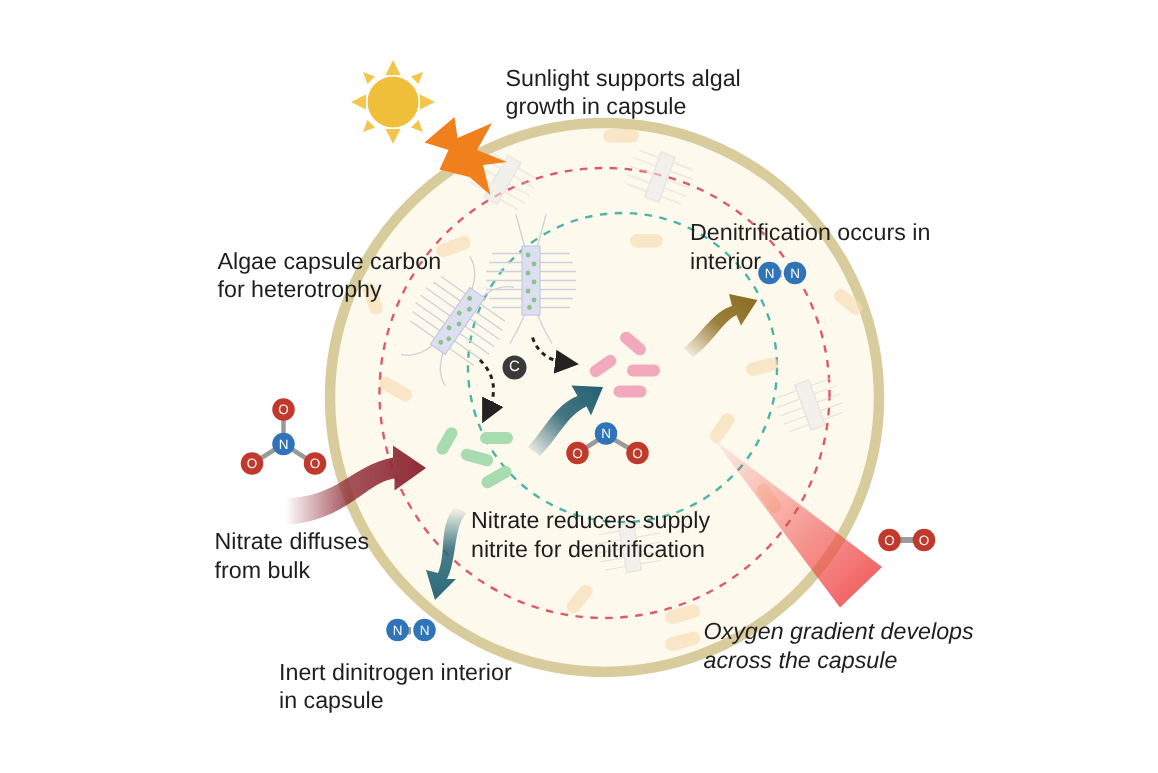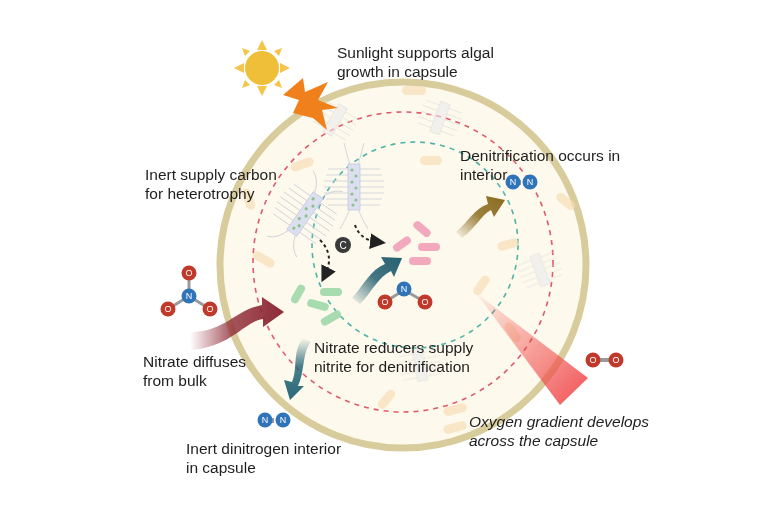--- a/index.html
+++ b/index.html
@@ -221,21 +221,21 @@
     <rect x="598" y="358" width="16" height="4" fill="#9a9a9a"></rect>
     <circle cx="593" cy="360" r="7.5" fill="#c0392b"></circle>
     <text class="atom-text" x="593" y="360">O</text>
     <circle cx="616" cy="360" r="7.5" fill="#c0392b"></circle>
     <text class="atom-text" x="616" y="360">O</text>
   </g>
 </svg>
 
 <div class="label" style="left:337px; top:20px;margin-top:23px;">Sunlight supports algal
 growth in capsule</div>
-<div class="label" style="left:145px; top:165px;">Inert supply carbon
+<div class="label" style="left:145px; top:165px;">Algae capsule carbon
 for heterotrophy</div>
 <div class="label" style="left:432px; top:146px;margin-left:28px;">Denitrification occurs in
 interior</div>
 <div class="label" style="left:143px; top:352px;">Nitrate diffuses
 from bulk</div>
 <div class="label" style="left:314px; top:338px;">Nitrate reducers supply
 nitrite for denitrification</div>
 <div class="label" style="left:469px; top:412px;font-style:italic;">Oxygen gradient develops
 across the capsule</div>
 <div class="label" style="left:186px; top:439px;">Inert dinitrogen interior

